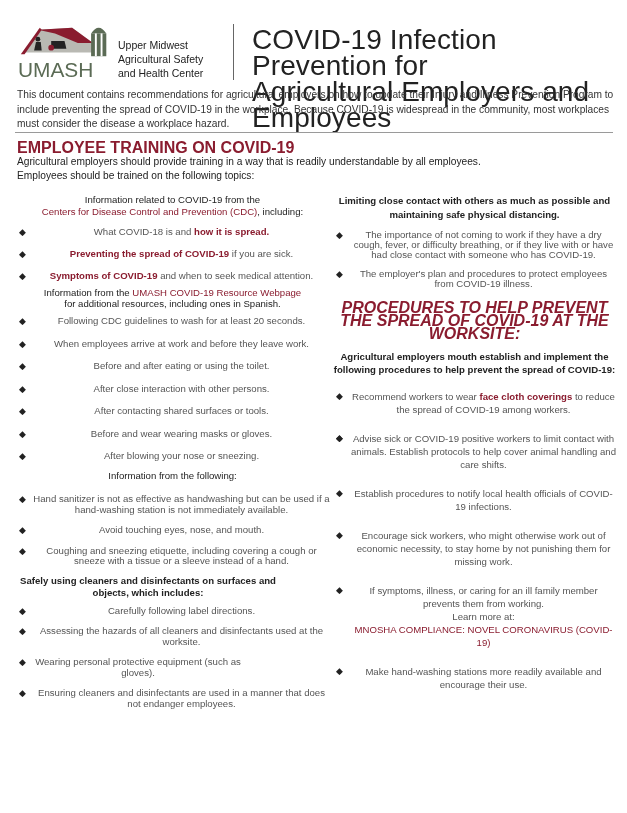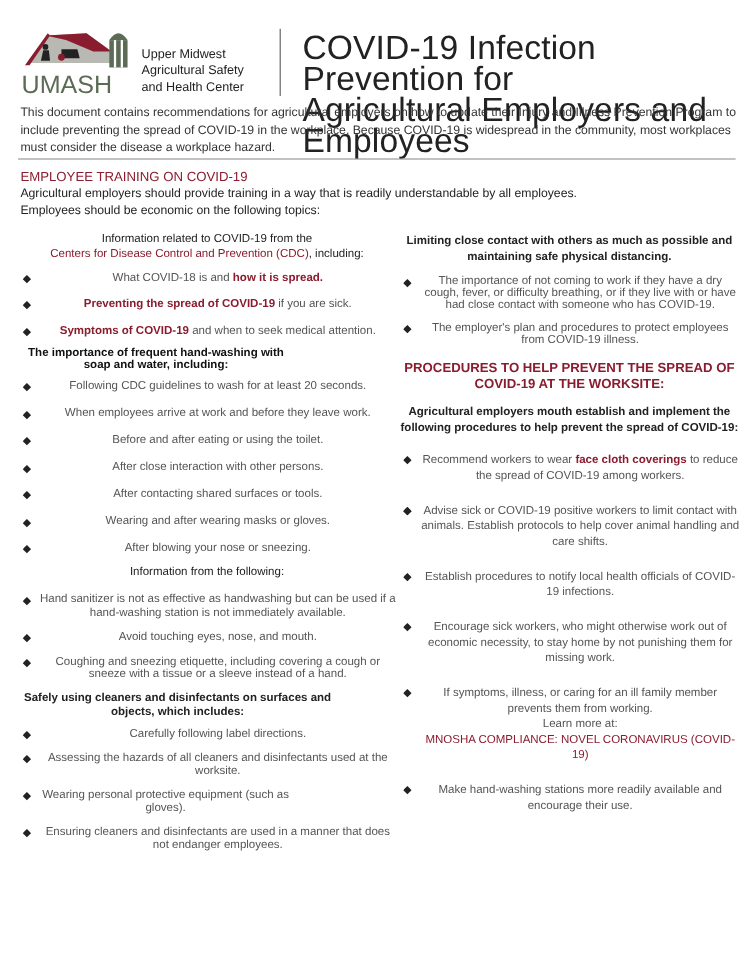--- a/index.html
+++ b/index.html
@@ -5,33 +5,33 @@
   html, body { margin:0; padding:0; background:#ffffff; }
   body { width:627px; height:813px; position:relative; overflow:hidden;
          font-family:"Liberation Sans", sans-serif; color:#333; }
   .abs { position:absolute; }
   .logo { left:17px; top:20px; width:95px; height:62px; }
   .org { left:118px; top:38px; font-size:10.5px; line-height:14px; color:#222; }
   .vsep { left:233px; top:24px; width:1px; height:56px; background:#666; }
   .title { left:252px; top:27px; font-size:28px; line-height:26px; color:#222; letter-spacing:0.1px; }
   .intro { left:17px; top:88px; width:600px; font-size:10.2px; line-height:14.5px; color:#333; }
   .hr { left:15px; top:132px; width:598px; height:1px; background:#9a9a9a; }
-  .sec-head { color:#8a1c2f; font-weight:normal; font-size:11px; }
+  .sec-head { color:#8a1c2f; font-weight:bold; font-size:16px; }
   .training { left:17px; top:141px; width:600px; font-size:10.2px; line-height:14px; }
   .col { font-size:9.6px; line-height:12px;text-align:center; }
   .left { left:15px; top:194px; width:315px; }
   .right { left:332px; top:194px; width:285px; }
   .link { color:#8a1c2f; font-weight:bold; }
   .dark { color:#222; }
   .bold { font-weight:bold; color:#111; }
   ul { list-style:none; margin:0; padding:0; }
   li { position:relative; padding-left:18px; color:#555; }
   li .bullet { position:absolute; left:4px; top:0; font-size:9px; color:#222; }
   .p { color:#222; }
-  .red-head { color:#8a1c2f; font-weight:bold; font-size:11px; line-height:13px; }
+  .red-head { color:#8a1c2f; font-weight:bold; font-size:16px; line-height:13px;font-style:italic; }
 </style>
 </head>
 <body>
 
 <svg class="abs logo" viewBox="0 0 100 65">
   <polygon points="6,34 24,10 58,8 80,24 80,34" fill="#b9b9b3"></polygon>
   <polygon points="22,10 58,8 80,24 64,24 40,14" fill="#8a1c2f"></polygon>
   <polygon points="4,36 24,8 26,10 8,36" fill="#8a1c2f"></polygon>
   <rect x="78" y="14" width="16" height="24" fill="#5b6b55"></rect>
   <path d="M78,14 Q86,2 94,14 Z" fill="#5b6b55"></path>
@@ -54,41 +54,44 @@
   <div>COVID-19 Infection Prevention for</div>
   <div>Agricultural Employers and Employees</div>
 </div>
 
 <div class="abs intro">This document contains recommendations for agricultural employers on how to update their Injury and Illness Prevention Program to include preventing the spread of COVID-19 in the workplace. Because COVID-19 is widespread in the community, most workplaces must consider the disease a workplace hazard.</div>
 <div class="abs hr"></div>
 
 <div class="abs training">
   <div class="sec-head">EMPLOYEE TRAINING ON COVID-19</div>
   <div class="dark">Agricultural employers should provide training in a way that is readily understandable by all employees.</div>
-  <div class="dark">Employees should be economic on the following topics:</div>
+  <div class="dark">Employees should be trained on the following topics:</div>
 </div>
 
 <div class="abs col left">
   <div class="p">
     <div>Information related to COVID-19 from the</div>
     <span class="link" style="font-weight:normal;">Centers for Disease Control and Prevention (CDC)</span><span>, including:</span>
   </div>
   <ul style="margin-top:8px;">
     <li style="margin-bottom:10px;"><span class="bullet">◆</span><span>What COVID-18 is and </span><span class="link">how it is spread.</span></li>
     <li style="margin-bottom:10px;"><span class="bullet">◆</span><span class="link">Preventing the spread of COVID-19</span><span> if you are sick.</span></li>
     <li><span class="bullet">◆</span><span class="link">Symptoms of COVID-19</span><span> and when to seek medical attention.</span></li>
   </ul>
-  <div class="bold" style="margin-top:8px; line-height:10px; width:230px;">The importance of frequent hand-washing with soap and water, including:</div>
+  <div class="p" style="margin-top:5px; line-height:11px;">
+    <span>Information from the </span><span class="link" style="font-weight:normal;">UMASH COVID-19 Resource Webpage</span>
+    <div>for additional resources, including ones in Spanish.</div>
+  </div>
   <ul style="margin-top:6px;">
     <li style="margin-bottom:10.5px;"><span class="bullet">◆</span><span>Following CDC guidelines to wash for at least 20 seconds.</span></li>
     <li style="margin-bottom:10.5px;"><span class="bullet">◆</span><span>When employees arrive at work and before they leave work.</span></li>
     <li style="margin-bottom:10.5px;"><span class="bullet">◆</span><span>Before and after eating or using the toilet.</span></li>
     <li style="margin-bottom:10.5px;"><span class="bullet">◆</span><span>After close interaction with other persons.</span></li>
     <li style="margin-bottom:10.5px;"><span class="bullet">◆</span><span>After contacting shared surfaces or tools.</span></li>
-    <li style="margin-bottom:10.5px;"><span class="bullet">◆</span><span>Wearing and after wearing masks or gloves.</span></li>
+    <li style="margin-bottom:10.5px;"><span class="bullet">◆</span><span>Before and wear wearing masks or gloves.</span></li>
     <li><span class="bullet">◆</span><span>After blowing your nose or sneezing.</span></li>
   </ul>
   <div class="bold" style="margin-top:8px; font-weight:normal; color:#222;">Information from the following:</div>
   <ul style="margin-top:12px; line-height:10.5px;">
     <li style="margin-bottom:10px;"><span class="bullet">◆</span><span>Hand sanitizer is not as effective as handwashing but can be used if a hand-washing station is not immediately available.</span></li>
     <li style="margin-bottom:10px;"><span class="bullet">◆</span><span>Avoid touching eyes, nose, and mouth.</span></li>
     <li><span class="bullet">◆</span><span>Coughing and sneezing etiquette, including covering a cough or sneeze with a tissue or a sleeve instead of a hand.</span></li>
   </ul>
   <div style="margin-top:8px; font-weight:bold; color:#222; width:260px; line-height:12.5px; padding-left:3px;">Safely using cleaners and disinfectants on surfaces and objects, which includes:</div>
   <ul style="margin-top:6px; line-height:10.5px;">

